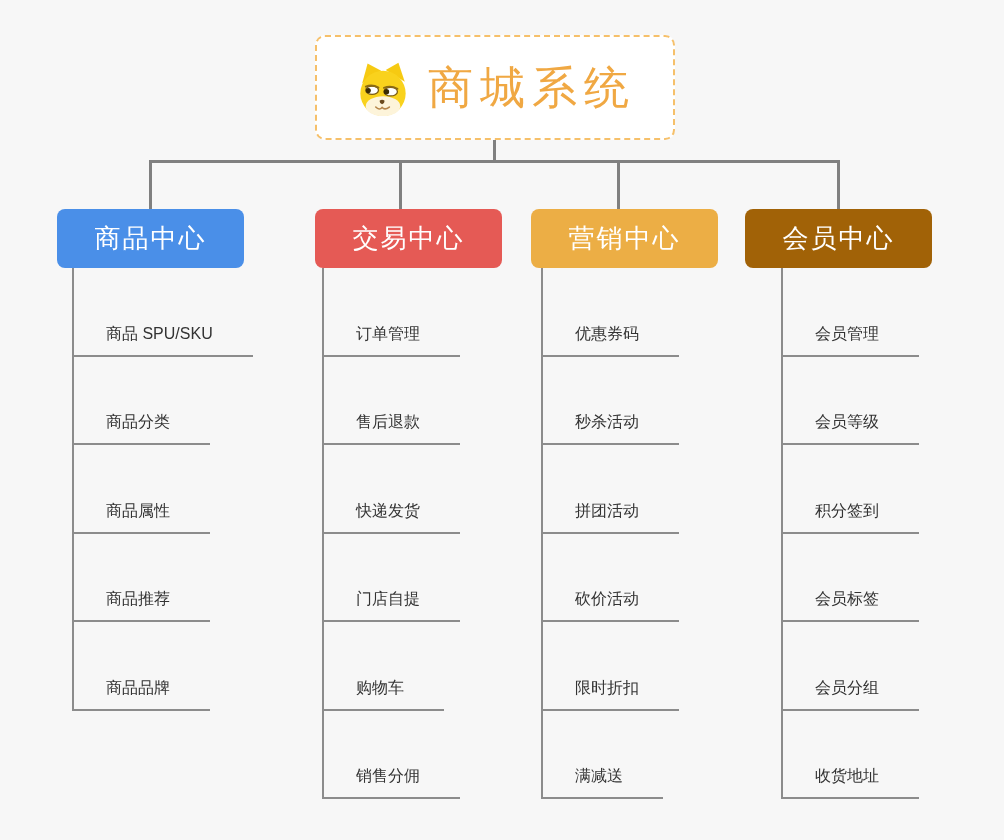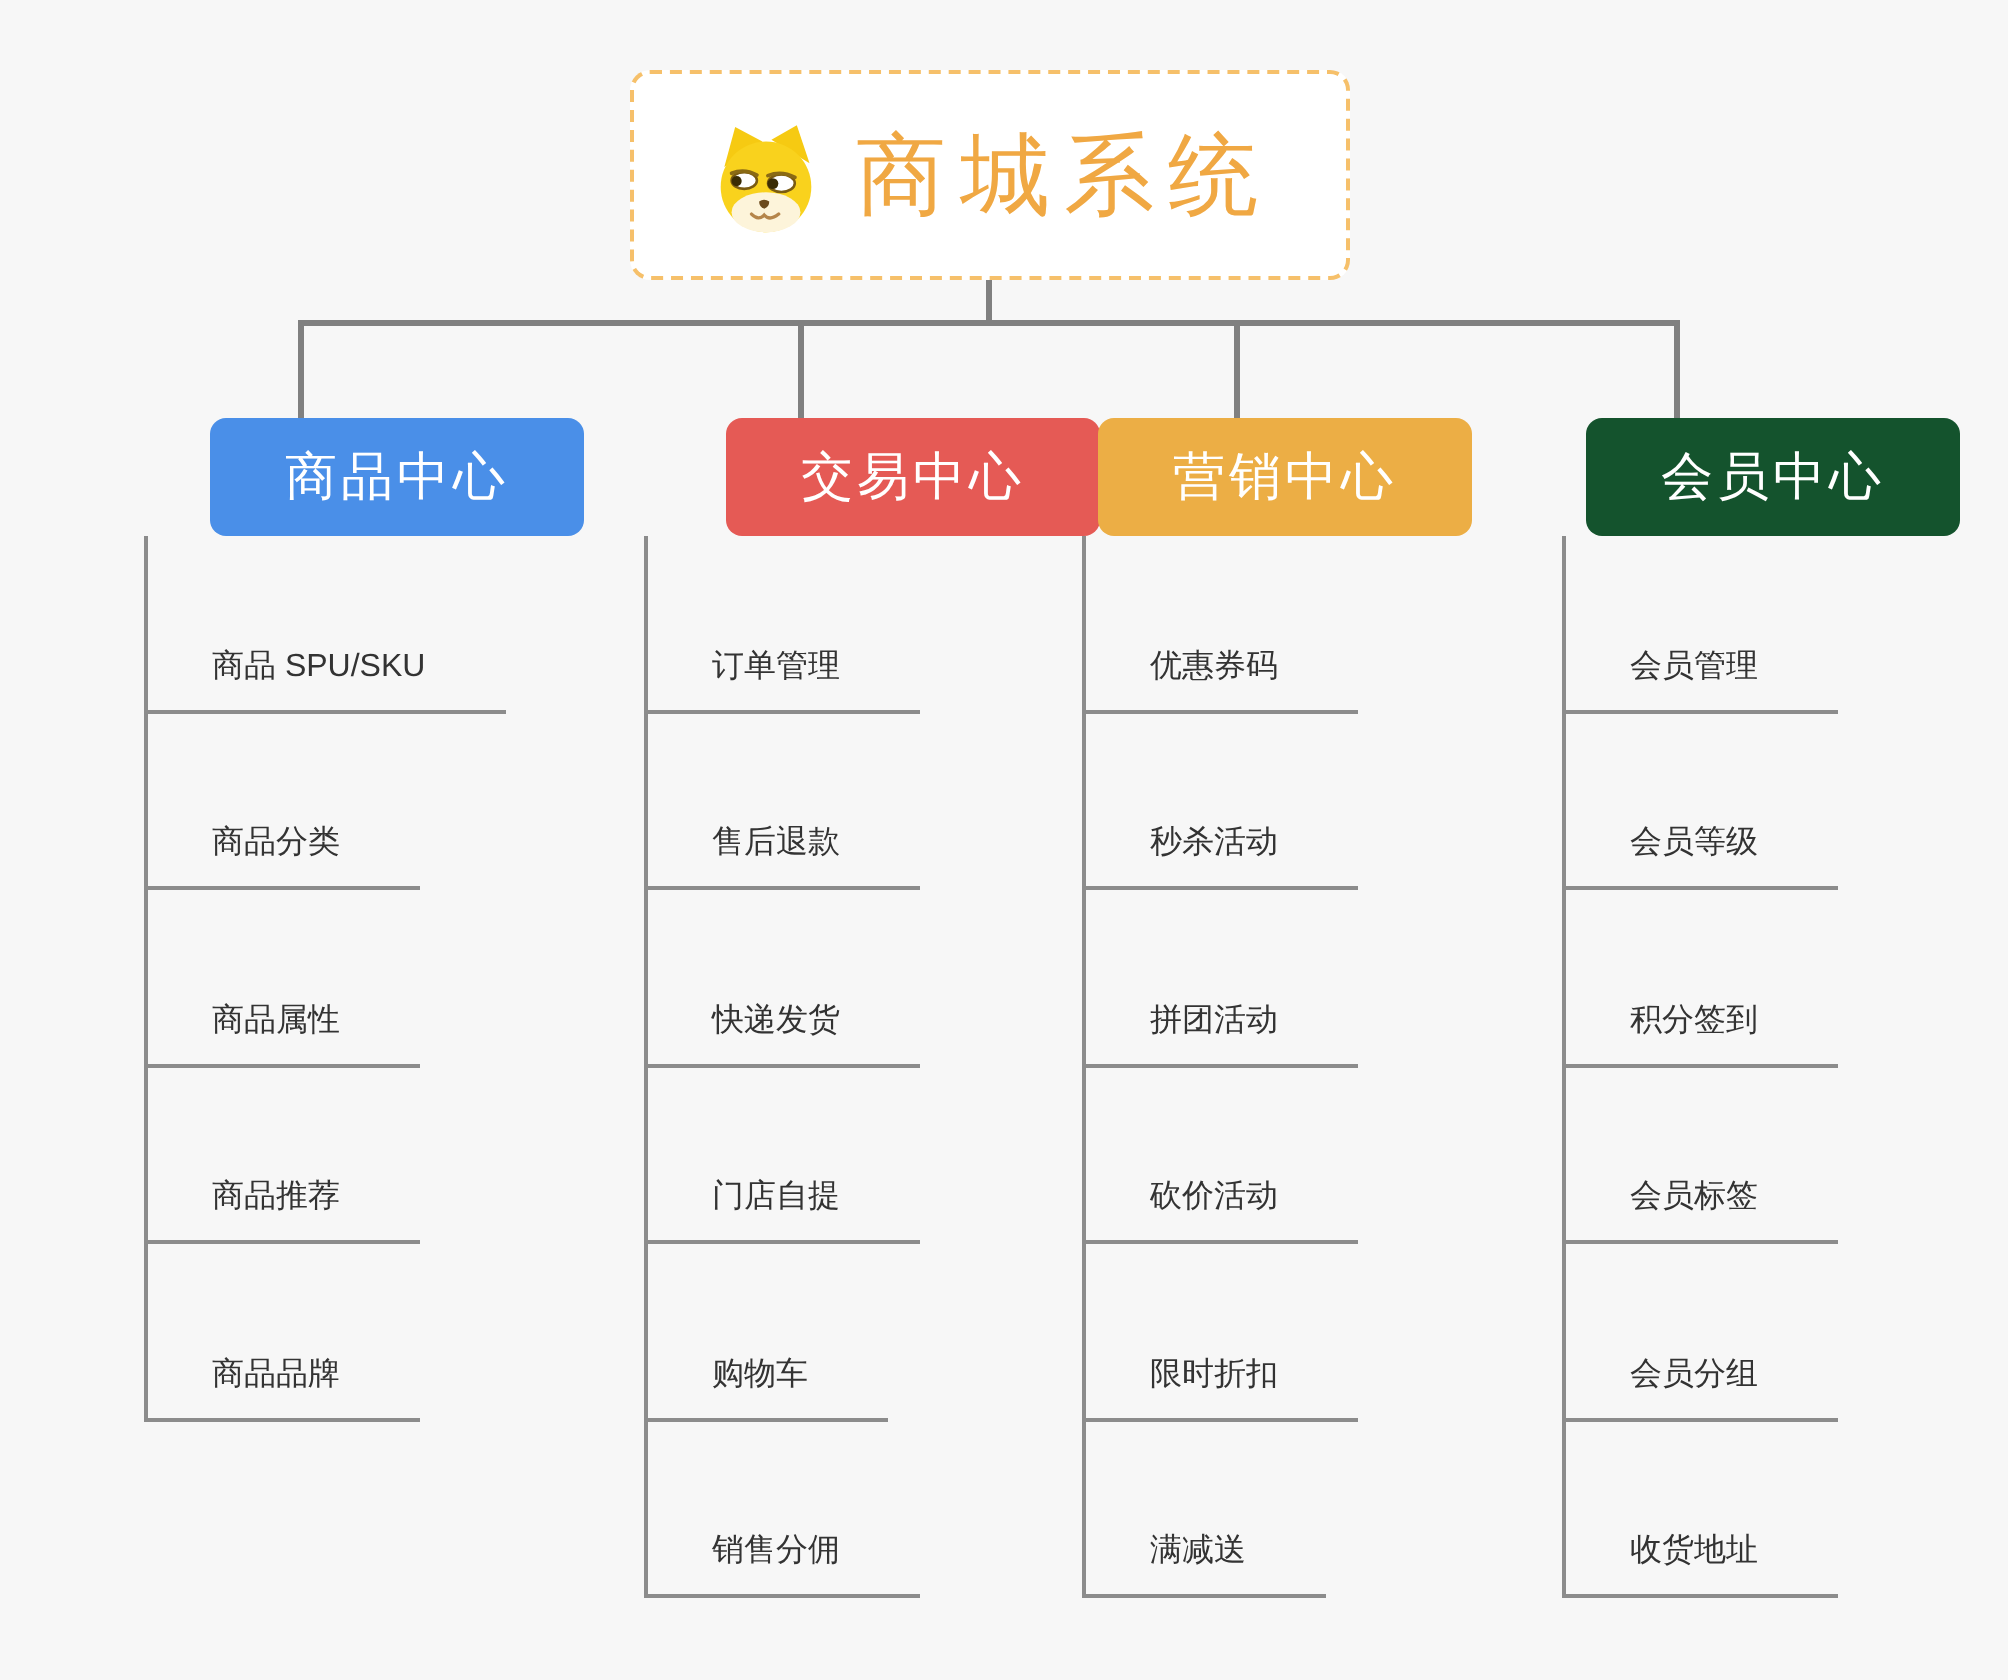--- a/index.html
+++ b/index.html
@@ -31,23 +31,23 @@
   .line{position:absolute;background:var(--connector);}
   .stem{left:493px;top:140px;width:3px;height:22px;}
   .hbar{left:149px;top:160px;width:691px;height:3px;}
   .drop{top:161px;width:3px;height:48px;}
   .drop0{left:149px;} .drop1{left:399px;} .drop2{left:617px;} .drop3{left:837px;}
 
   
   .branch{
     position:absolute;top:209px;width:187px;height:59px;border-radius:8px;
     display:flex;align-items:center;justify-content:center;
-    color:#ffffff;font-size:26px;letter-spacing:2px;white-space:nowrap;margin-left:48px;
+    color:#ffffff;font-size:26px;letter-spacing:2px;white-space:nowrap;
   }
-  .branch0{left:57px;} .branch1{left:315px;font-family:Liberation Serif, serif;} .branch2{left:501px;} .branch3{left:745px;}
+  .branch0{left:57px;} .branch1{left:315px;font-family:Liberation Serif, serif;} .branch2{left:531px;} .branch3{left:745px;}
 
   
   .col{
     position:absolute;top:268px;list-style:none;
     border-left:2px solid var(--underline);
   }
   .col0{left:72px;} .col1{left:322px;text-align:right;} .col2{left:541px;} .col3{left:761px;margin-left:20px;}
   .col li{height:88.5px;display:flex;align-items:flex-end;}
   .topic{
     display:inline-block;white-space:nowrap;
@@ -82,21 +82,21 @@
   <div class="line stem"></div>
   <div class="line hbar"></div>
   <div class="line drop drop0"></div>
   <div class="line drop drop1"></div>
   <div class="line drop drop2"></div>
   <div class="line drop drop3"></div>
 
   <div class="branch branch0" style="background: rgb(74, 143, 232);">商品中心</div>
   <div class="branch branch1" style="background: rgb(229, 90, 85);">交易中心</div>
   <div class="branch branch2" style="background: rgb(236, 174, 69);">营销中心</div>
-  <div class="branch branch3" style="background: #14532d;">会员中心</div>
+  <div class="branch branch3" style="background: #a16207;">会员中心</div>
 
   <ul class="col col0">
     <li>
         <span class="topic">商品 SPU/SKU</span>
       </li>
     <li>
         <span class="topic">商品分类</span>
       </li>
     <li>
         <span class="topic">商品属性</span>

